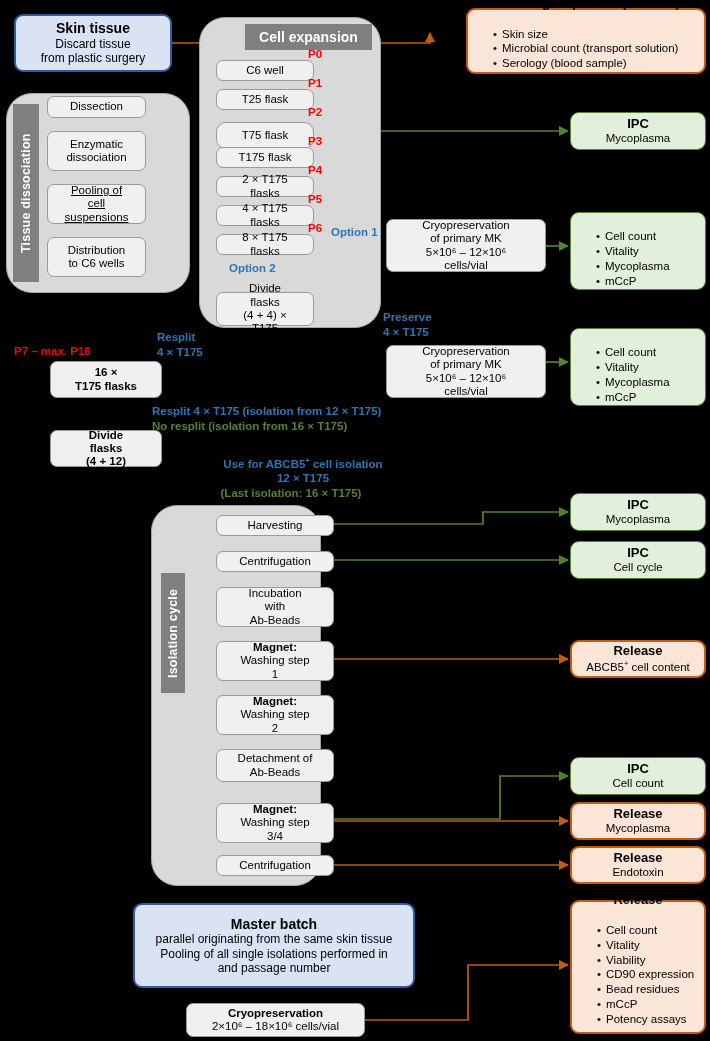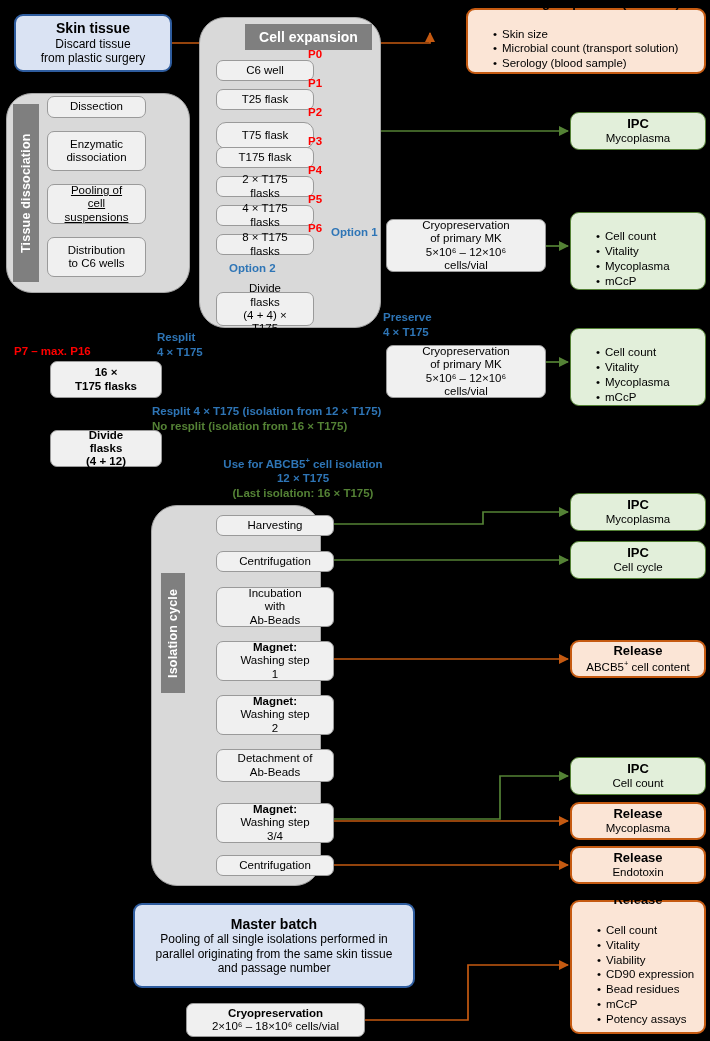--- a/index.html
+++ b/index.html
@@ -234,21 +234,21 @@
   <div class="node proc" style="left:50px;top:430px;width:112px;height:37px;">
     <div style="font-weight:bold;">Divide flasks</div>
     <div style="font-weight:bold;">(4 + 12)</div>
   </div>
 
   <div class="ann blue-t" style="left:152px;top:405px;">Resplit 4 × T175 (isolation from 12 × T175)</div>
   <div class="ann green-t" style="left:152px;top:420px;">No resplit (isolation from 16 × T175)</div>
 
   <div class="ann blue-t c" style="left:188px;top:457px;width:230px;"><span>Use for ABCB5</span><span class="sup">+</span><span> cell isolation</span></div>
   <div class="ann blue-t c" style="left:188px;top:472px;width:230px;">12 × T175</div>
-  <div class="ann green-t c" style="left:188px;top:487px;width:230px;text-align:center;">(Last isolation: 16 × T175)</div>
+  <div class="ann green-t c" style="left:176px;top:487px;width:230px;text-align:center;">(Last isolation: 16 × T175)</div>
 
   <div class="node panel" style="left:151px;top:505px;width:170px;height:381px;"></div>
   <div class="vlabel" style="left:161px;top:573px;width:24px;height:120px;">Isolation cycle</div>
 
   <div class="node proc" style="left:216px;top:515px;width:118px;height:21px;">
     <div>Harvesting</div>
   </div>
   <div class="node proc" style="left:216px;top:551px;width:118px;height:21px;">
     <div>Centrifugation</div>
   </div>
@@ -271,22 +271,22 @@
   <div class="node proc" style="left:216px;top:803px;width:118px;height:40px;">
     <div style="font-weight:bold;">Magnet:</div>
     <div>Washing step 3/4</div>
   </div>
   <div class="node proc" style="left:216px;top:855px;width:118px;height:21px;">
     <div>Centrifugation</div>
   </div>
 
   <div class="node blue" style="left:133px;top:903px;width:282px;height:85px;">
     <div class="t">Master batch</div>
+    <div class="s">parallel originating from the same skin tissue</div>
     <div class="s">Pooling of all single isolations performed in</div>
-    <div class="s">parallel originating from the same skin tissue</div>
     <div class="s">and passage number</div>
   </div>
 
   <div class="node proc" style="left:186px;top:1003px;width:179px;height:34px;">
     <div style="font-weight:bold;">Cryopreservation</div>
     <div>2×10⁶ – 18×10⁶ cells/vial</div>
   </div>
 
   <div class="node orange lst" style="left:466px;top:8px;width:240px;height:66px;">
     <div class="t" style="font-size:13px;font-weight:bold;">Incoming inspection (Release)</div>

